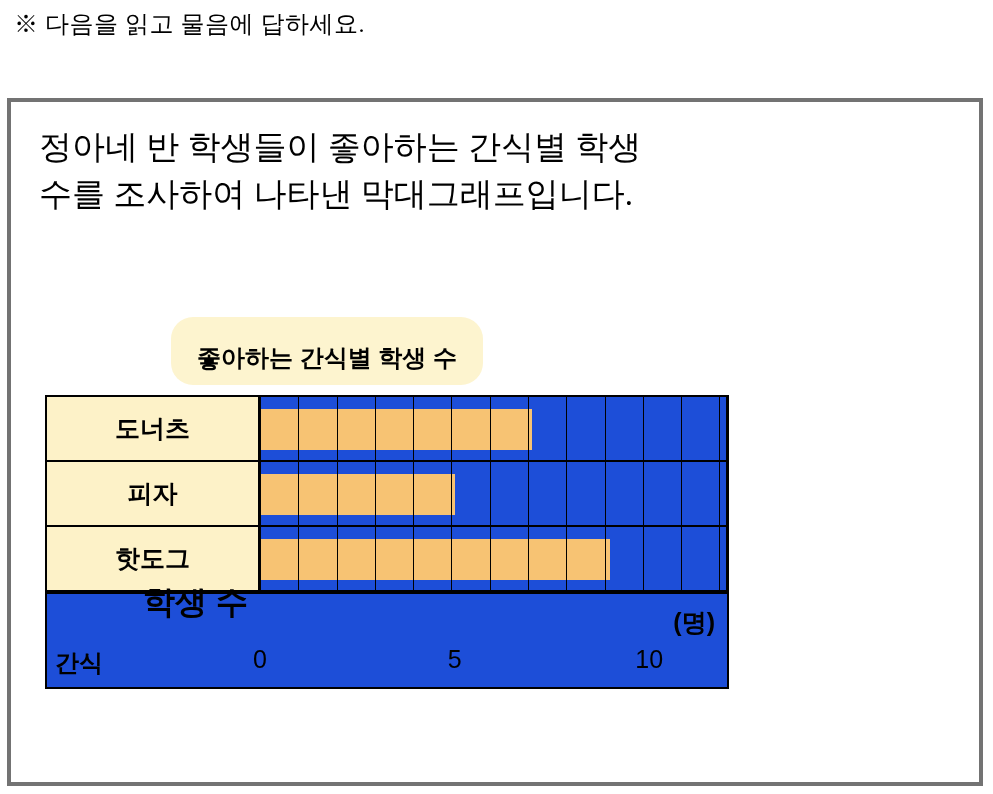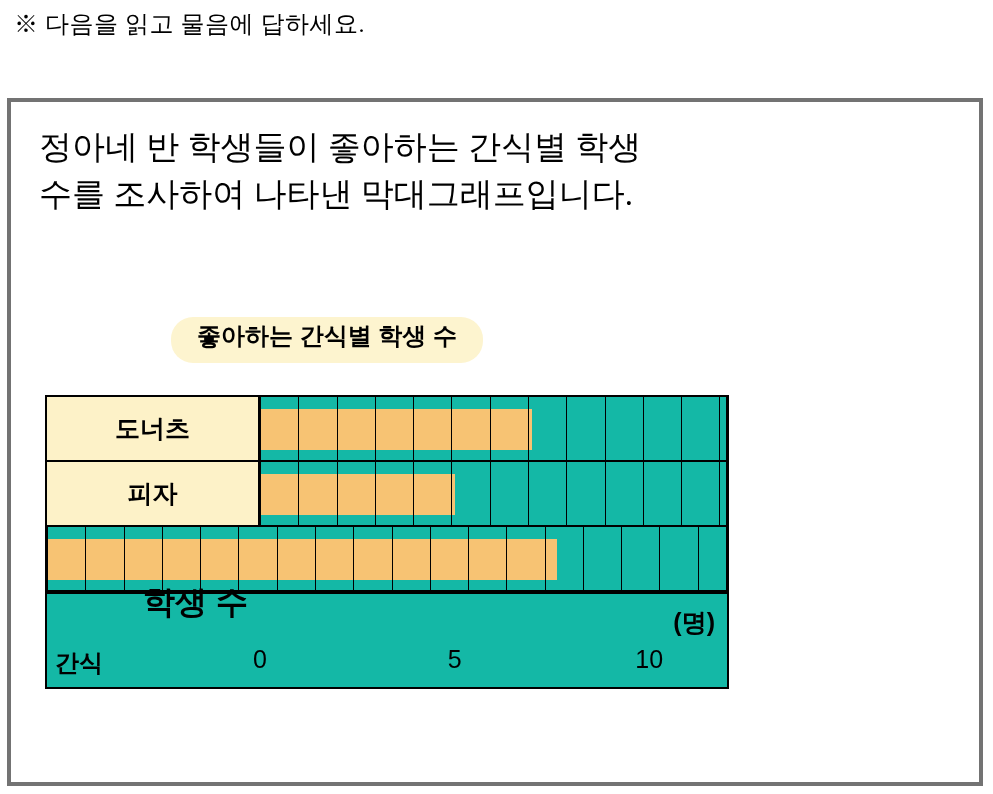--- a/index.html
+++ b/index.html
@@ -53,37 +53,37 @@
   }
   .prompt .line { display: block; white-space: nowrap; }
 
   
   .chart-title {
     position: absolute;
     left: 160px;
     top: 215px;
     background: #fdf4cf;
     border-radius: 22px;
-    padding: 3px 26px 11px 26px;
+    padding: 25px 26px 11px 26px;
     font-size: 24px;
     font-weight: bold;
     color: #000;
     white-space: nowrap;
     box-sizing: border-box;
   }
 
   
   .graph {
     position: absolute;
     left: 34px;
     top: 293px;
     width: 680px;
     border: 2px solid #000;
     box-sizing: content-box;
-    background: #14b8a6;
+    background: #1d4ed8;
   }
   .graph-row {
     display: flex;
     height: 65px;
     border-bottom: 2px solid #000;
     box-sizing: border-box;
   }
   .graph-row:last-of-type { border-bottom: none; }
 
   .label-cell {
@@ -223,20 +223,21 @@
 
     <div class="graph-row">
       <div class="label-cell">피자</div>
       <div class="plot-cell">
         <div class="bar" style="width: 41.6667%;"></div>
         <div class="bar-grid"></div>
       </div>
     </div>
 
     <div class="graph-row">
+      <div class="label-cell">핫도그</div>
       <div class="plot-cell">
         <div class="bar" style="width:75%"></div>
         <div class="bar-grid"></div>
       </div>
     </div>
 
 
     <div class="axis-row">
       <div class="corner-cell">
         <svg class="diag" viewBox="0 0 213 95" preserveAspectRatio="none">

